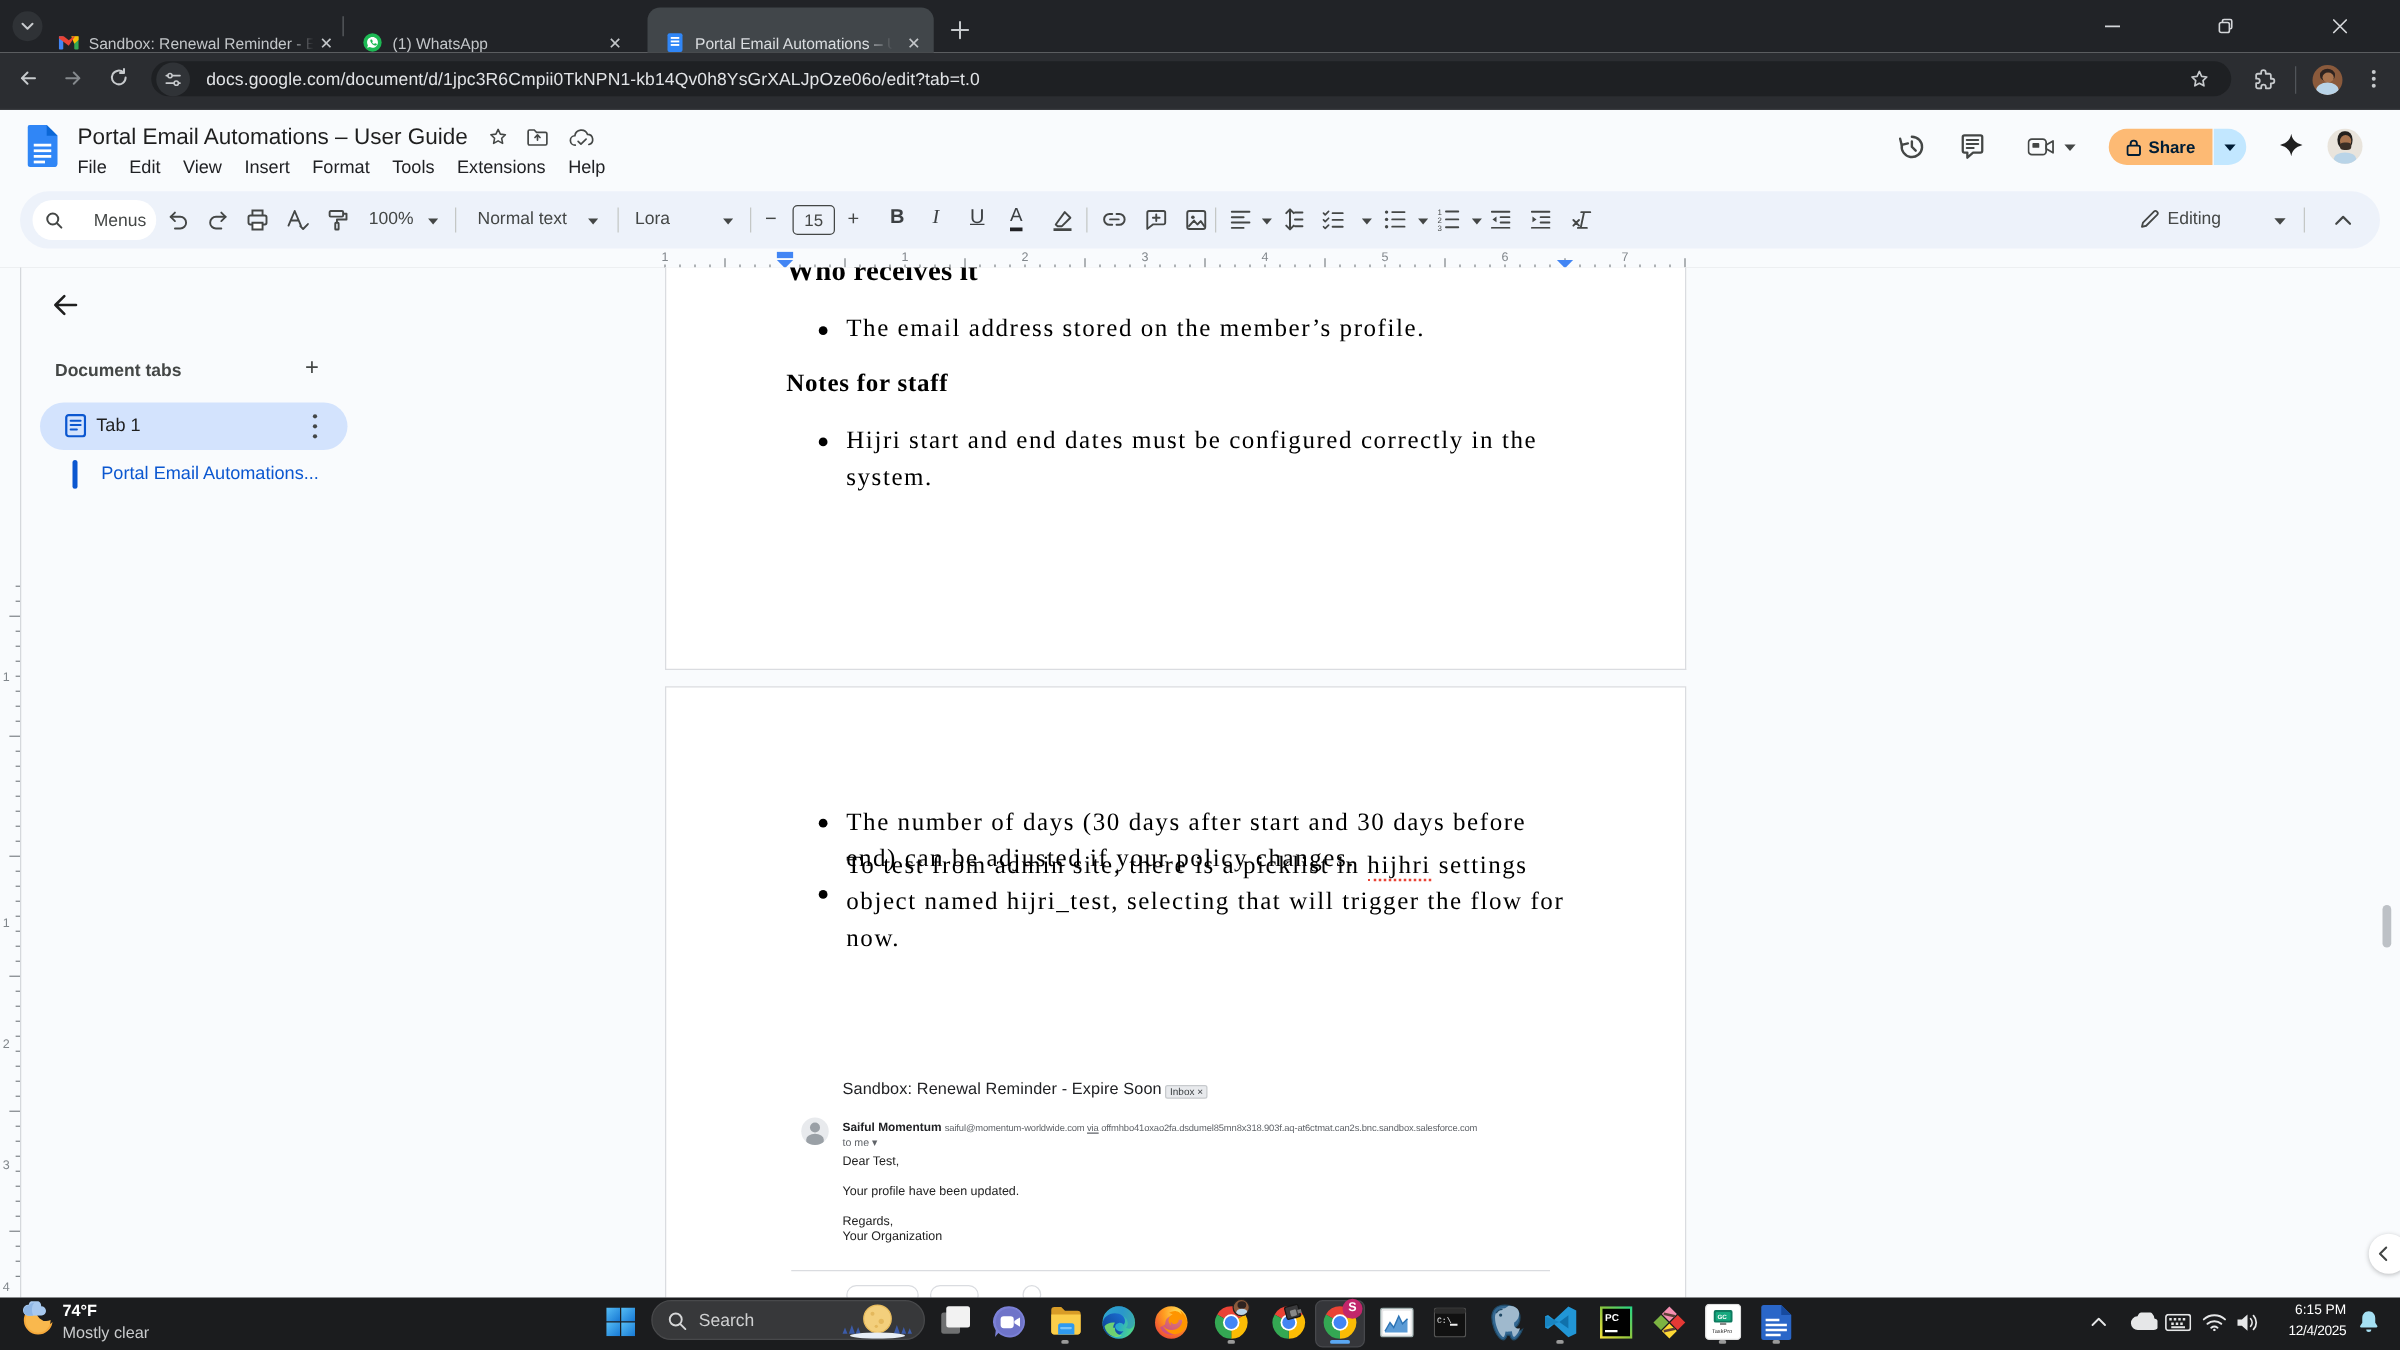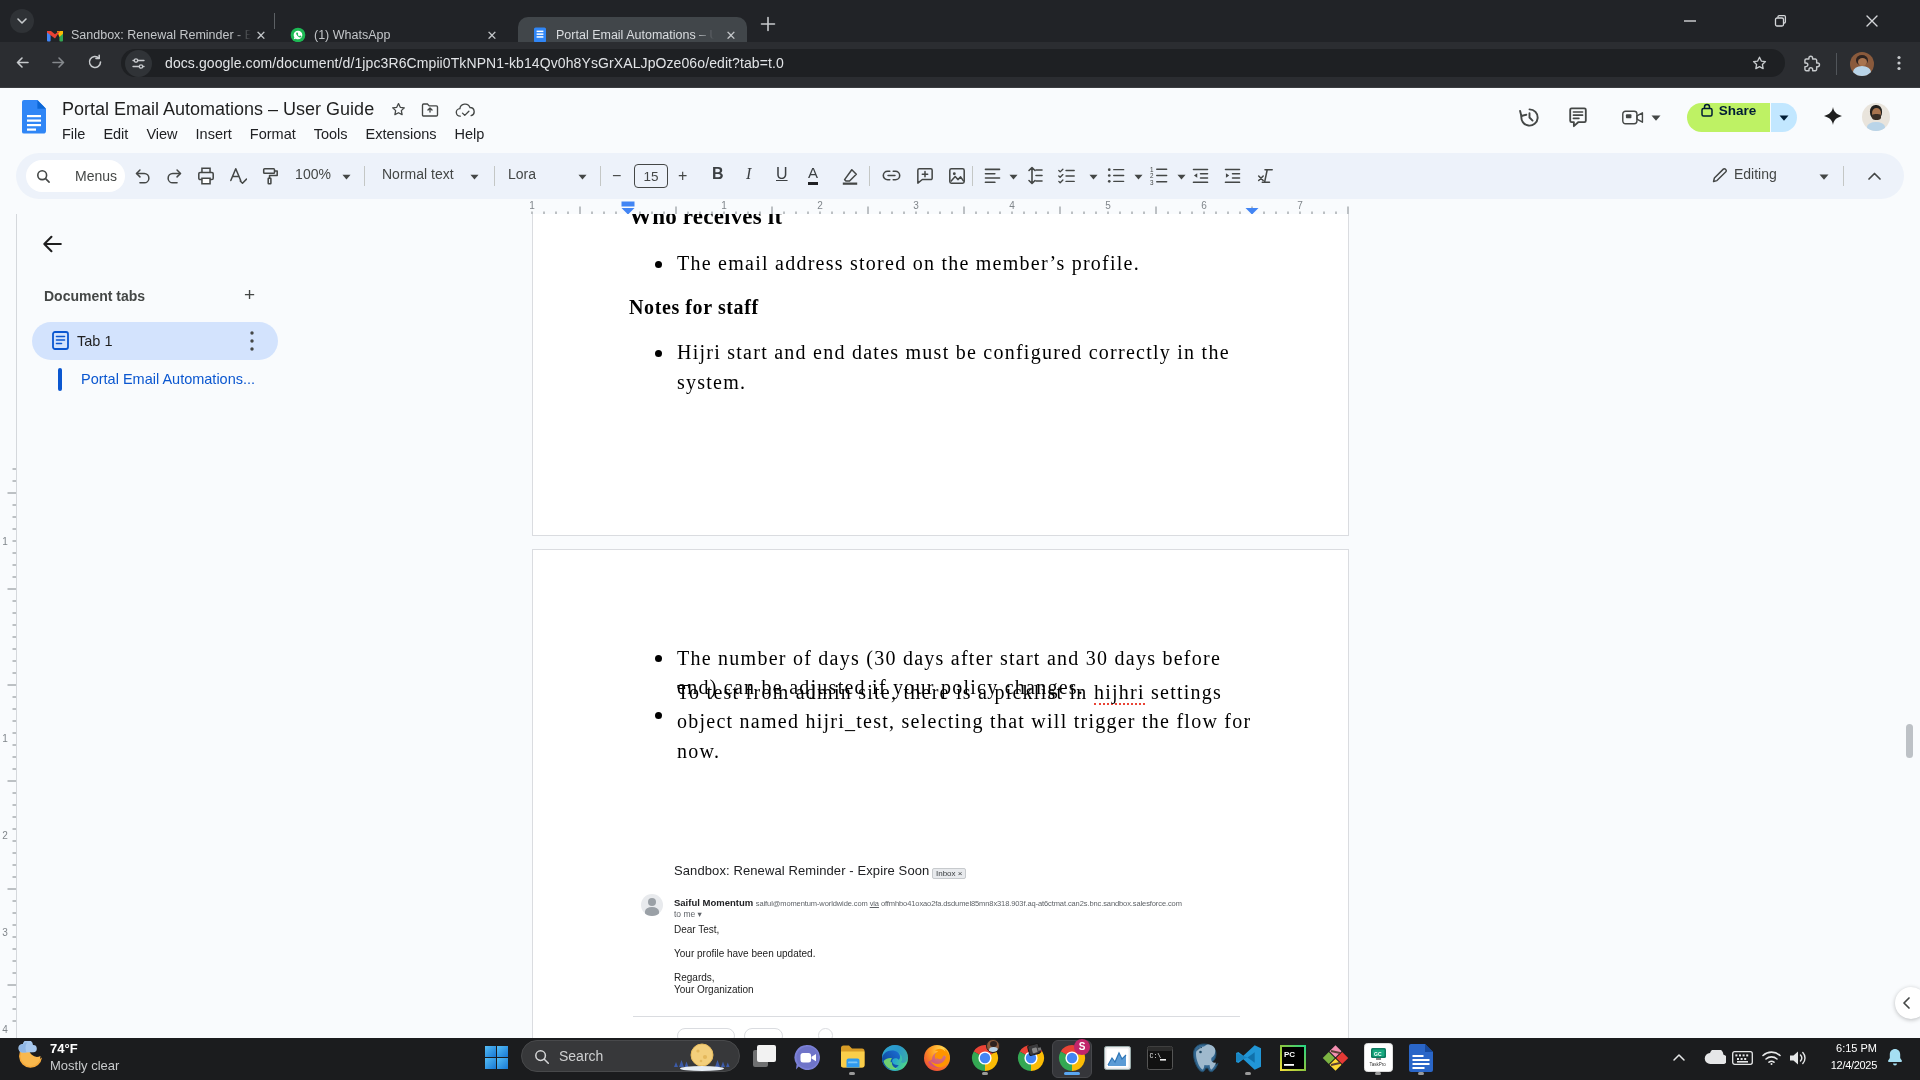--- a/index.html
+++ b/index.html
@@ -2,21 +2,21 @@
 <html><head>
 <meta charset="utf-8">
 <style>
 *{margin:0;padding:0;box-sizing:border-box}
 html,body{width:1920px;height:1080px;overflow:hidden}
 body{font-family:"Liberation Sans",sans-serif;position:relative;background:#f9fbfd;-webkit-font-smoothing:antialiased}
 .a{position:absolute}
 
 #tabstrip{left:0;top:0;width:1920px;height:42px;background:#212327}
 #ctoolbar{left:0;top:42px;width:1920px;height:46px;background:#2b2d31;border-bottom:1px solid #3a3c40}
-.tab{top:17px;height:36px;border-radius:10px 10px 0 0;display:flex;align-items:center;color:#c3c6c9;font-size:12.5px}
+.tab{top:6px;height:36px;border-radius:10px 10px 0 0;display:flex;align-items:flex-end;color:#c3c6c9;font-size:12.5px}
 #tab3{background:#41464a;color:#dadde0}
 .tclose{width:16px;height:16px;display:flex;align-items:center;justify-content:center;color:#c3c6c9;font-size:13px}
 .favi{width:16px;height:16px;margin-right:8px;flex:0 0 auto}
 #omni{left:121px;top:49px;width:1664px;height:28px;border-radius:14px;background:#1e2023;display:flex;align-items:center}
 
 #dheader{left:0;top:88px;width:1920px;height:65px;background:#f9fbfd}
 #dtitle{left:62px;top:99px;font-size:18px;color:#1f1f1f;white-space:nowrap}
 #dmenus{left:53px;top:124px;font-size:14.5px;color:#202124;display:flex;gap:0}
 #dmenus span{padding:2px 9px}
 #dtoolbar{left:16px;top:153px;width:1888px;height:46px;background:#edf2fa;border-radius:23px}
@@ -178,21 +178,21 @@
     <path d="M7 6.5h10M7 10h10M7 13.5h6" stroke="#444746" stroke-width="1.8" stroke-linecap="round"></path>
   </svg>
 <svg class="a" style="left:1622px;top:110px" width="22" height="15" viewBox="0 0 28 18">
     <rect x="1" y="1" width="18" height="16" rx="3.5" fill="none" stroke="#444746" stroke-width="1.8"></rect>
     <path d="M19 7l7-4v12l-7-4z" fill="none" stroke="#444746" stroke-width="1.8" stroke-linejoin="round"></path>
     <rect x="5" y="5" width="7" height="5" rx="1" fill="#444746"></rect>
   </svg>
 <svg class="a" style="left:1651px;top:115px" width="10" height="6" viewBox="0 0 10 6">
     <path d="M0.5 0.5h9L5 5.8z" fill="#444746"></path>
   </svg>
-<div class="a" style="left:1687px;top:103px;width:83px;height:29px;background:#bef264;border-radius:15px 0 0 15px;display:flex;justify-content:center;gap:6px">
+<div class="a" style="left:1687px;top:103px;width:83px;height:29px;background:#fdba74;border-radius:15px 0 0 15px;display:flex;align-items:center;justify-content:center;gap:6px">
   <svg width="12" height="14" viewBox="0 0 12 14">
       <rect x="1" y="5.5" width="10" height="7.5" rx="1.5" fill="none" stroke="#001d35" stroke-width="1.5"></rect>
       <path d="M3.5 5.5V4a2.5 2.5 0 0 1 5 0v1.5" fill="none" stroke="#001d35" stroke-width="1.5"></path>
     </svg>
   <span style="font-size:13.5px;color:#001d35;font-weight:bold">Share</span>
 </div>
 <div class="a" style="left:1771px;top:103px;width:26px;height:29px;background:#c2e7ff;border-radius:0 15px 15px 0;display:flex;align-items:center;justify-content:center">
   <svg width="10" height="6" viewBox="0 0 10 6">
       <path d="M0.5 0.5h9L5 5.8z" fill="#001d35"></path>
     </svg>

